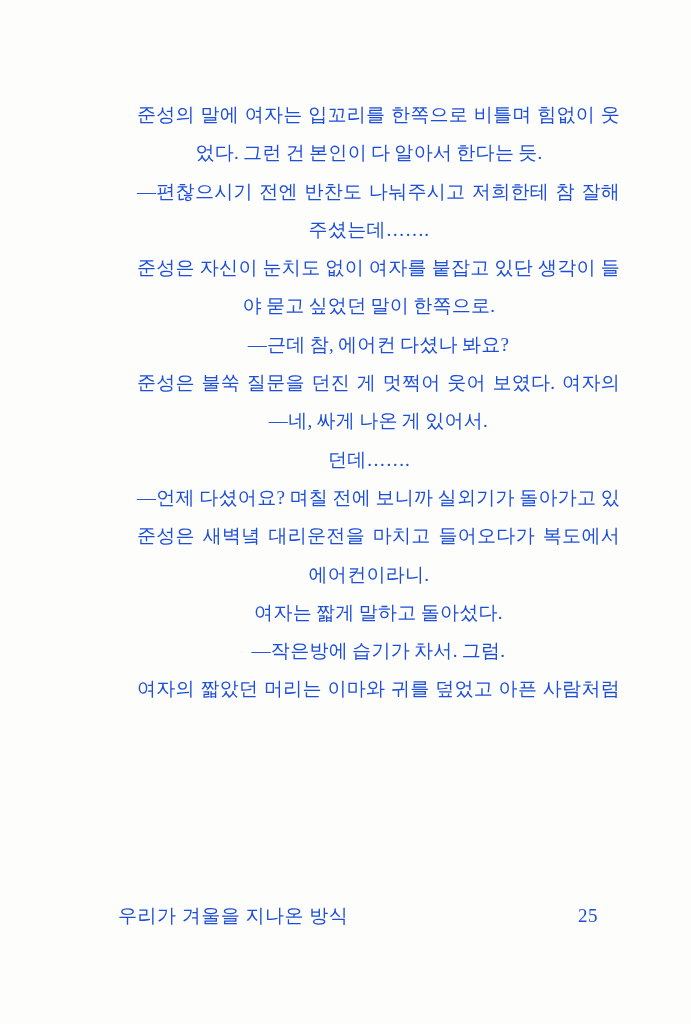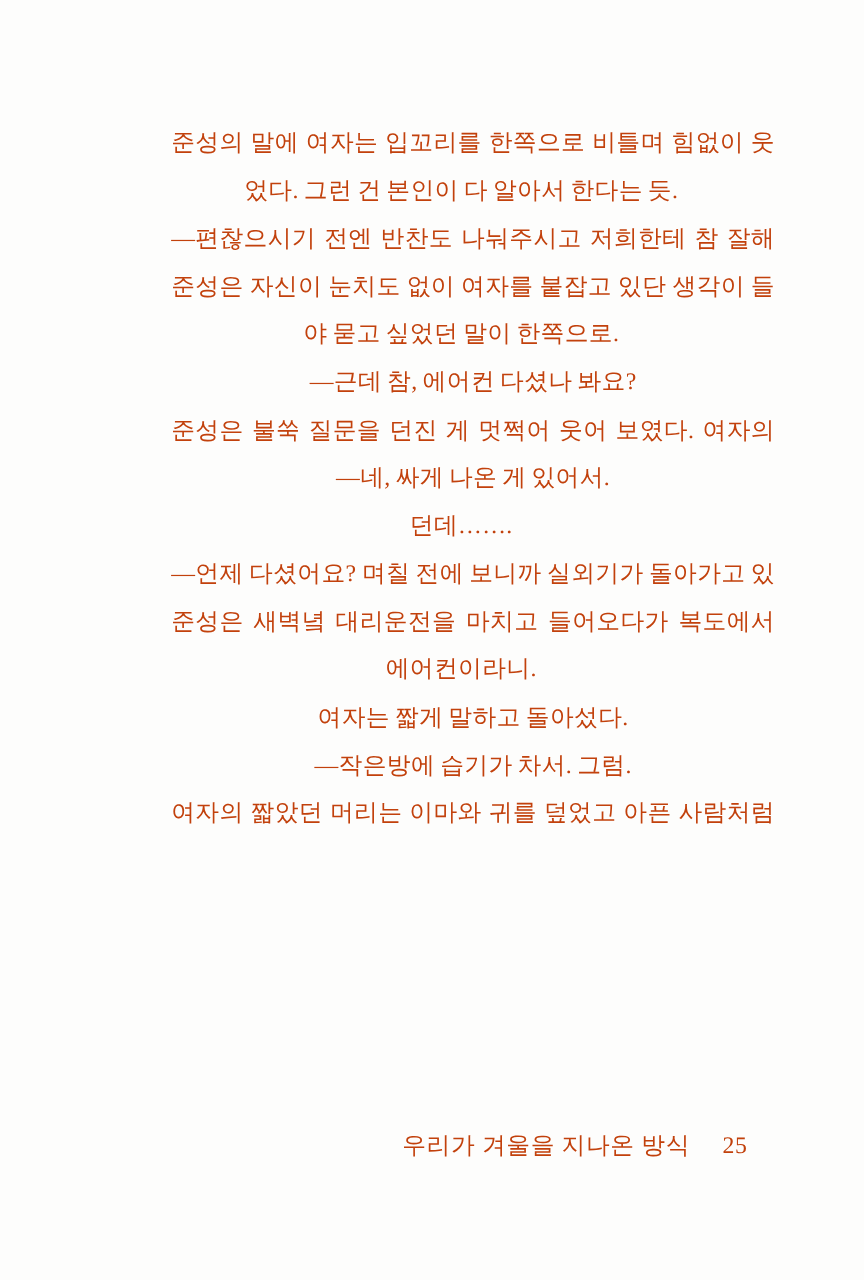--- a/index.html
+++ b/index.html
@@ -42,36 +42,37 @@
     white-space: normal;
     text-align: justify;
     text-align-last: justify;
   }
   .footer {
     position: absolute;
     top: 903px;
     left: 118px;
     width: 480px;
     display: flex;
-    justify-content: flex-end;
+    justify-content: space-between;
     align-items: baseline;
     gap: 26px;
     font-size: 19px;
     letter-spacing: 0.5px;
   }
 </style>
 </head>
 <body style="background: rgb(253, 253, 252);">
 
-<div class="page" style="color: #c2410c;">
+<div class="page" style="color: #1d4ed8;">
 
   <div class="body-text">
     <div class="line ind jus">준성의 말에 여자는 입꼬리를 한쪽으로 비틀며 힘없이 웃</div>
     <div class="line">었다. 그런 건 본인이 다 알아서 한다는 듯.</div>
     <div class="line ind jus">—편찮으시기 전엔 반찬도 나눠주시고 저희한테 참 잘해</div>
+    <div class="line">주셨는데…….</div>
     <div class="line ind jus">준성은 자신이 눈치도 없이 여자를 붙잡고 있단 생각이 들</div>
     <div class="line">야 묻고 싶었던 말이 한쪽으로.</div>
     <div class="line ind">—근데 참, 에어컨 다셨나 봐요?</div>
     <div class="line ind jus">준성은 불쑥 질문을 던진 게 멋쩍어 웃어 보였다. 여자의</div>
     <div class="line ind">—네, 싸게 나온 게 있어서.</div>
     <div class="line">던데…….</div>
     <div class="line ind jus">—언제 다셨어요? 며칠 전에 보니까 실외기가 돌아가고 있</div>
     <div class="line ind jus">준성은 새벽녘 대리운전을 마치고 들어오다가 복도에서 돌</div>
     <div class="line">에어컨이라니.</div>
     <div class="line ind">여자는 짧게 말하고 돌아섰다.</div>

